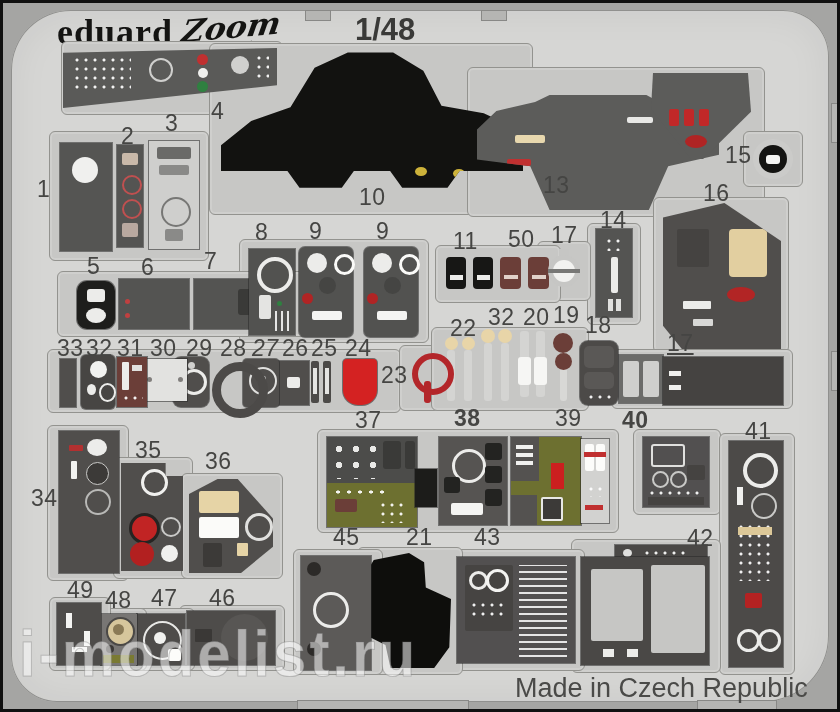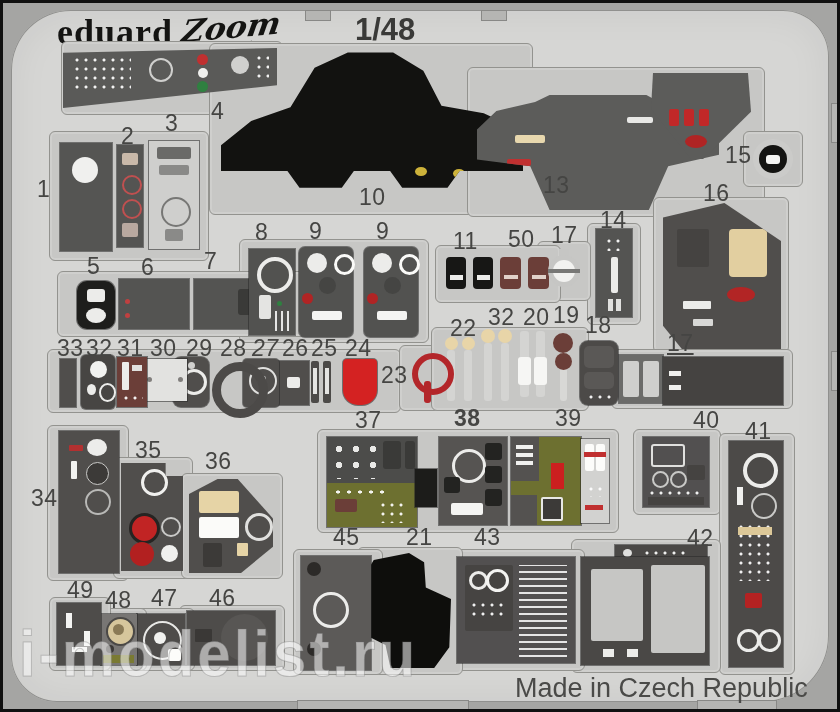--- a/index.html
+++ b/index.html
@@ -419,21 +419,21 @@
       <div class="plabel" style="left: 147px; top: 333px;">30</div>
       <div class="plabel" style="left: 114px; top: 333px;">31</div>
       <div class="plabel" style="left: 83px; top: 333px;">32</div>
       <div class="plabel" style="left: 54px; top: 333px;">33</div>
       <div class="plabel" style="left: 28px; top: 483px;">34</div>
       <div class="plabel" style="left: 132px; top: 435px;">35</div>
       <div class="plabel" style="left: 202px; top: 446px;">36</div>
       <div class="plabel" style="left: 352px; top: 405px;">37</div>
       <div class="plabel" style="left: 451px; top: 403px; font-weight: bold;">38</div>
       <div class="plabel" style="left: 552px; top: 403px;">39</div>
-      <div class="plabel" style="left: 690px; top: 405px;">40</div>
+      <div class="plabel" style="left: 619px; top: 405px; font-weight: bold;">40</div>
       <div class="plabel" style="left: 742px; top: 416px;">41</div>
       <div class="plabel" style="left: 684px; top: 523px;">42</div>
       <div class="plabel" style="left: 471px; top: 522px;">43</div>
       <div class="plabel" style="left: 403px; top: 522px;">21</div>
       <div class="plabel" style="left: 330px; top: 522px;">45</div>
       <div class="plabel" style="left: 206px; top: 583px;">46</div>
       <div class="plabel" style="left: 148px; top: 583px;">47</div>
       <div class="plabel" style="left: 102px; top: 585px;">48</div>
       <div class="plabel" style="left: 64px; top: 575px;">49</div>
     </div>

